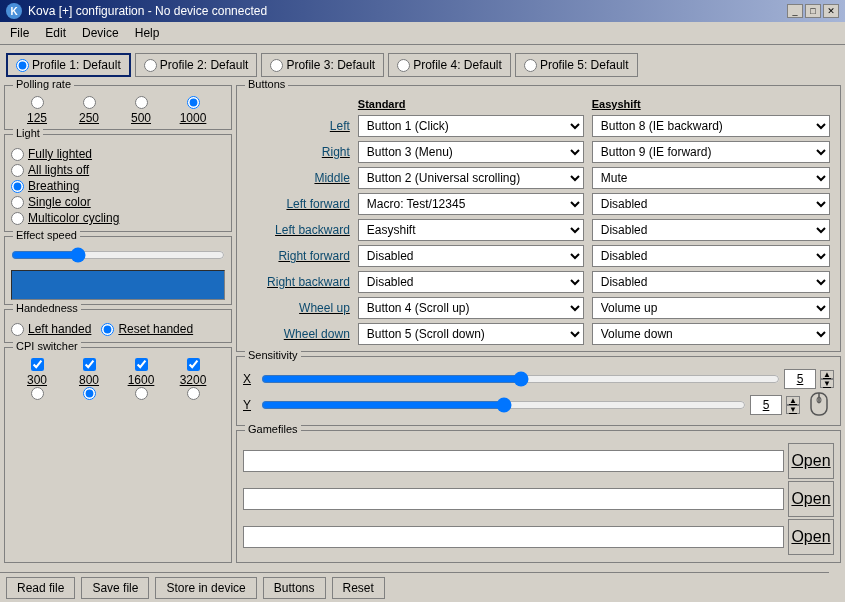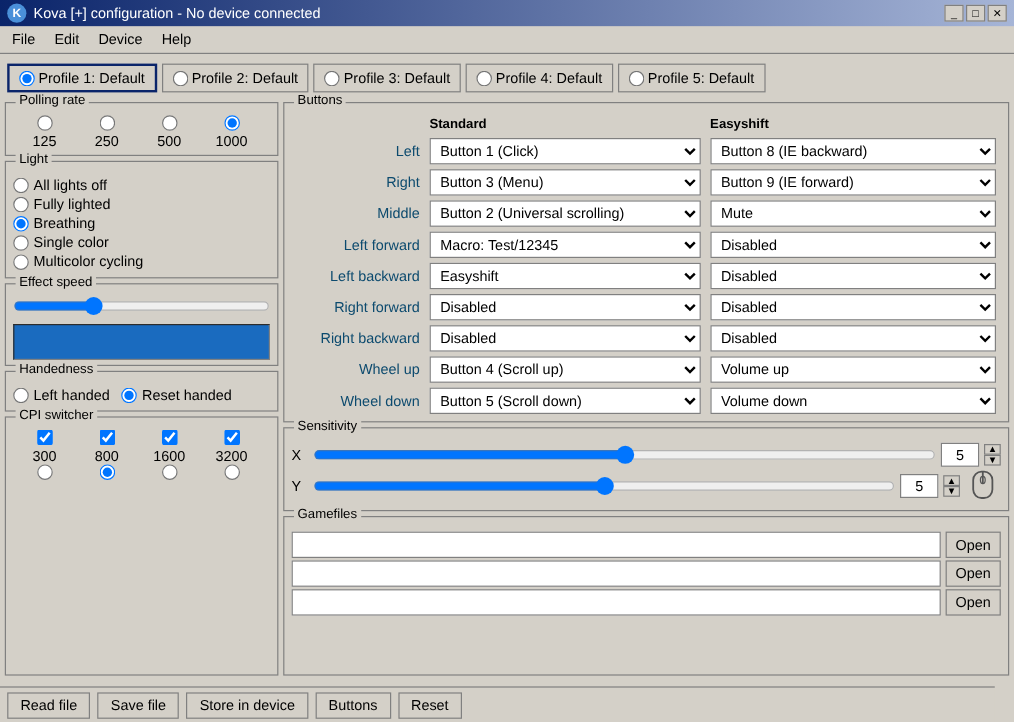--- a/index.html
+++ b/index.html
@@ -95,20 +95,21 @@
     .right-panel {
       flex: 1;
       display: flex;
       flex-direction: column;
       gap: 4px;
     }
     .group-box {
       border: 1px solid #808080;
       padding: 4px 6px;
       position: relative;
+      text-decoration: underline;
     }
     .group-box-title {
       position: absolute;
       top: -8px;
       left: 8px;
       background: #d4d0c8;
       padding: 0 3px;
       font-size: 11px;
     }
     
@@ -194,25 +195,25 @@
     .gamefiles-group { padding-top: 10px; flex: 1; }
     .gamefile-row { display: flex; align-items: center; gap: 4px; margin: 2px 0; }
     .gamefile-input {
       flex: 1;
       height: 22px;
       border: 1px solid #808080;
       background: white;
       padding: 2px 4px;
     }
     .gamefile-open {
-      width: 46px; height: 22px;
+      width: 46px; height: 36px;
       background: #d4d0c8;
       border: 1px solid #808080;
       cursor: pointer;
-      font-size: 12px;
+      font-size: 16px;
     }
     
     .bottom-bar {
       border-top: 1px solid #808080;
       padding: 0 6px;
       display: flex;
       gap: 6px;
       height: 30px;
       align-items: center;
       background: #d4d0c8;
@@ -301,25 +302,25 @@
             <input type="radio" name="polling" checked="" style="">
             <span>1000</span>
           </label>
         </div>
       </div>
 
       <div class="group-box light-group">
         <span class="group-box-title">Light</span>
         <div class="radio-item">
           <input type="radio" name="light" style="">
-          <span>All lights off</span>
+          <span>Fully lighted</span>
         </div>
         <div class="radio-item">
           <input type="radio" name="light" style="">
-          <span>Fully lighted</span>
+          <span>All lights off</span>
         </div>
         <div class="radio-item">
           <input type="radio" name="light" checked="" style="">
           <span>Breathing</span>
         </div>
         <div class="radio-item">
           <input type="radio" name="light" style="">
           <span>Single color</span>
         </div>
         <div class="radio-item">

